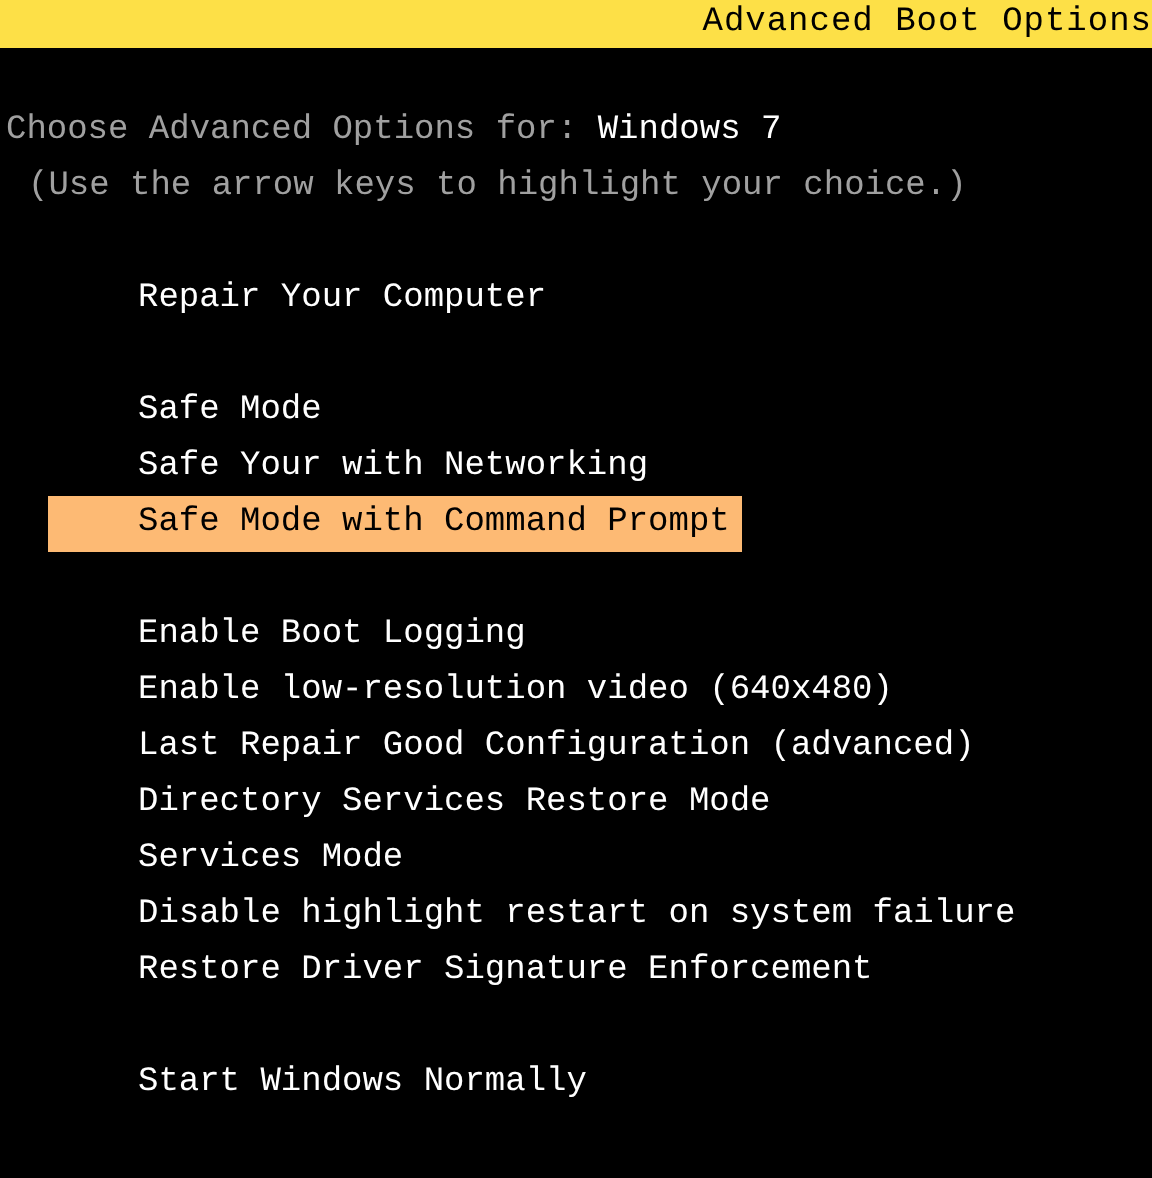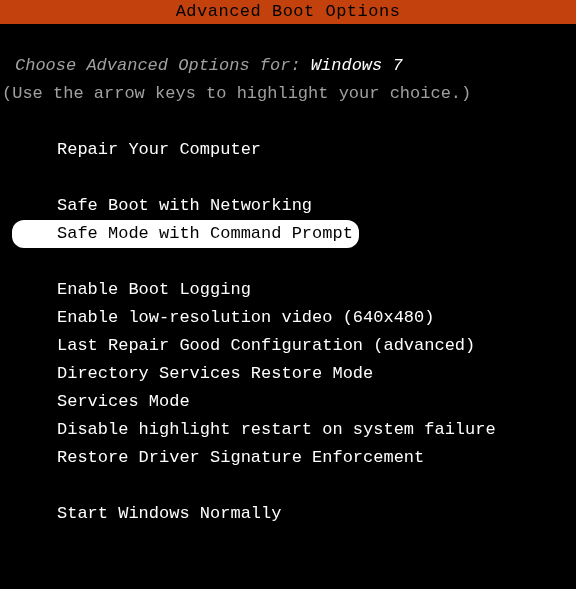--- a/index.html
+++ b/index.html
@@ -11,60 +11,60 @@
       width: 576px;
       height: 589px;
       background: #000;
       font-family: 'Courier New', Consolas, monospace;
       font-size: 17px;
       color: #a0a0a0;
       overflow: hidden;
       line-height: 1.65;
     }
     .title-bar {
-      background: #c2410c;
+      background: #fde047;
       color: #000;
-      text-align: center;
+      text-align: right;
       padding: 0;
       font-weight: normal;
       letter-spacing: 0.5px;
       line-height: 1.4;
     }
     .content {
       padding: 0;
       padding-top: 28px;
     }
     .prompt-line {
-      padding-left: 15px;
-      font-style: italic;
+      padding-left: 3px;
     }
     .os-name {
       color: #fff;
     }
     .instruction {
       padding-left: 2px;
       margin-bottom: 28px;
+      margin-left: 12px;
     }
     .menu {
       padding-left: 12px;
+      margin-left: 12px;
     }
     .menu-item {
       padding-left: 45px;
       color: #fff;
       cursor: default;
     }
     .menu-item.selected {
-      background: #ffffff;
+      background: #fdba74;
       color: #000;
       display: inline-block;
       padding-right: 6px;
       padding-left: 45px;
       margin-left: 0;
       width: auto;
-      border-radius: 12px;
     }
     .selected-wrapper {
       display: block;
     }
     .spacer {
       height: 28px;
     }
   </style>
 </head>
 <body>
@@ -75,21 +75,22 @@
 
 <div class="content">
   <div class="prompt-line">
     <span>Choose Advanced Options for: </span><span class="os-name">Windows 7</span>
   </div>
   <div class="instruction">(Use the arrow keys to highlight your choice.)</div>
 
   <div class="menu">
     <div class="menu-item">Repair Your Computer</div>
     <div class="spacer"></div>
-    <div class="menu-item">Safe Boot with Networking</div>
+    <div class="menu-item">Safe Mode</div>
+    <div class="menu-item">Safe Your with Networking</div>
     <div class="selected-wrapper">
       <div class="menu-item selected">Safe Mode with Command Prompt</div>
     </div>
     <div class="spacer"></div>
     <div class="menu-item">Enable Boot Logging</div>
     <div class="menu-item">Enable low-resolution video (640x480)</div>
     <div class="menu-item">Last Repair Good Configuration (advanced)</div>
     <div class="menu-item">Directory Services Restore Mode</div>
     <div class="menu-item">Services Mode</div>
     <div class="menu-item">Disable highlight restart on system failure</div>

